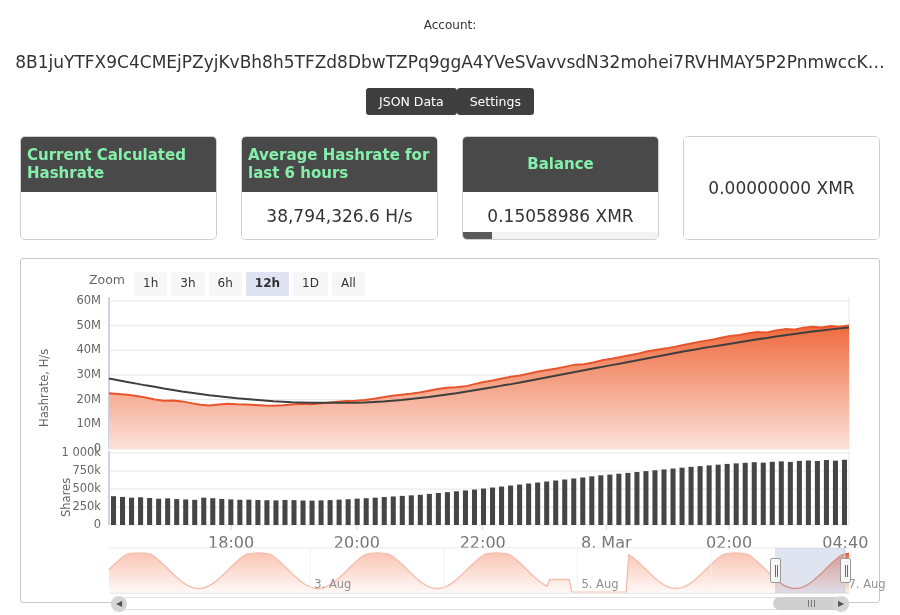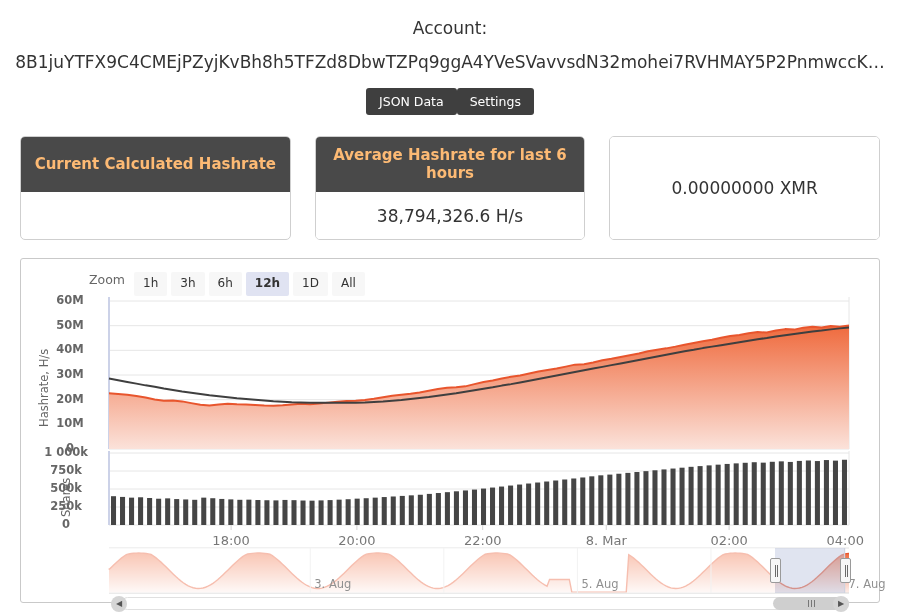--- a/index.html
+++ b/index.html
@@ -9,21 +9,21 @@
     background: #ffffff;
     font-family: "DejaVu Sans", sans-serif;
     color: #333333;
     overflow: hidden;
   }
   #root { position: relative; width: 900px; height: 615px; }
 
   
   .account-title {
     position: absolute; left: 0; top: 18px; width: 900px;
-    text-align: center; font-size: 17px; color: #333;
+    text-align: center; font-size: 12px; color: #333;
   }
   .account-address {
     position: absolute; left: 0; top: 52px; width: 900px;
     text-align: center; font-size: 17px; color: #333;
     white-space: nowrap; overflow: hidden;
   }
   .btn-row {
     position: absolute; left: 0; top: 88px; width: 900px;
     display: flex; justify-content: center; 
   }
@@ -36,21 +36,21 @@
 
   
   .cards { position: absolute; left: 20px; top: 136px; width: 860px; height: 104px;
            display: flex; gap: 24px; }
   .card {
     flex: 1 1 0; border: 1px solid #cfcfcf; border-radius: 5px;
     overflow: hidden; background: #fff; display: flex; flex-direction: column;
     position: relative;
   }
   .card-head {
-    background: #494949; color: #fdba74; text-align: center;
+    background: #494949; color: #86efac; 
     font-size: 15px; font-weight: bold; line-height: 1.18;
     padding: 9px 6px; min-height: 55px;
     display: flex; align-items: center; justify-content: center;
   }
   .card-body {
     flex: 1; display: flex; align-items: center; justify-content: center;
     font-size: 17px; color: #333; background: #fff;
   }
   .progress-track {
     position: absolute; left: 0; bottom: 0; width: 100%; height: 7px;
@@ -75,24 +75,24 @@
   }
   .zoom-btn.active { background: #e0e3f2; font-weight: bold; }
 
   
   .axis-title {
     position: absolute; color: #666; font-size: 11.5px;
     transform: rotate(-90deg); transform-origin: left top; white-space: nowrap;
   }
   .ytick {
     position: absolute; font-size: 11.5px; color: #666;
-    text-align: center; white-space: nowrap; font-weight: bold;
+    text-align: right; white-space: nowrap;
   }
   .xtick {
-    position: absolute; font-size: 13px; color: #777;
+    position: absolute; font-size: 16px; color: #777;
     text-align: center; white-space: nowrap;
   }
 
   
   .nav-date {
     position: absolute; font-size: 11.5px; color: #909090; white-space: nowrap;
   }
   .nav-handle {
     position: absolute; width: 11px; height: 25px;
     background: #f7f7f7; border: 1px solid #9a9a9a; border-radius: 2px;
@@ -132,20 +132,27 @@
     <button class="dark-btn">Settings</button>
   </div>
 
   <div class="cards" id="cards">
       <div class="card">
         <div class="card-head">Current Calculated Hashrate</div>
       </div>
       <div class="card">
         <div class="card-head">Average Hashrate for last 6 hours</div>
         <div class="card-body">38,794,326.6 H/s</div>
+      </div>
+      <div class="card">
+        <div class="card-head">Balance</div>
+        <div class="card-body">0.15058986 XMR</div>
+        <div class="progress-track">
+          <div class="progress-fill" style="width: 15%;"></div>
+        </div>
       </div>
       <div class="card">
         <div class="card-body">0.00000000 XMR</div>
       </div>
     </div>
 
   <div class="chart-panel">
 
     <div class="zoom-row" id="zoom-row">
       <span class="zoom-label">Zoom</span>
@@ -294,21 +301,21 @@
           <line x1="461.7" y1="76" x2="461.7" y2="81" stroke="#d4d4d4" stroke-width="1"></line>
           <line x1="585.28" y1="76" x2="585.28" y2="81" stroke="#d4d4d4" stroke-width="1"></line>
           <line x1="708.12" y1="76" x2="708.12" y2="81" stroke="#d4d4d4" stroke-width="1"></line>
         </svg>
       <div id="xticks">
           <div class="xtick" style="left: 170.1px; width: 80px; top: 84px;">18:00</div>
           <div class="xtick" style="left: 295.9px; width: 80px; top: 84px;">20:00</div>
           <div class="xtick" style="left: 421.7px; width: 80px; top: 84px;">22:00</div>
           <div class="xtick" style="left: 545.28px; width: 80px; top: 84px;">8. Mar</div>
           <div class="xtick" style="left: 668.12px; width: 80px; top: 84px;">02:00</div>
-          <div class="xtick" style="left: 784.3px; width: 80px; top: 84px;">04:00</div>
+          <div class="xtick" style="left: 784.3px; width: 80px; top: 84px;">04:40</div>
         </div>
     </div>
 
     <div style="position:absolute;left:0;top:287px;width:860px;height:58px;">
       <svg id="svg-nav" width="860" height="58" style="position:absolute;left:0;top:0;">
           <defs>
             <linearGradient id="navGrad" x1="0" y1="0" x2="0" y2="1">
               <stop offset="0%" stop-color="#ef6a3d"></stop>
               <stop offset="100%" stop-color="#fdf0ec"></stop>
             </linearGradient>

